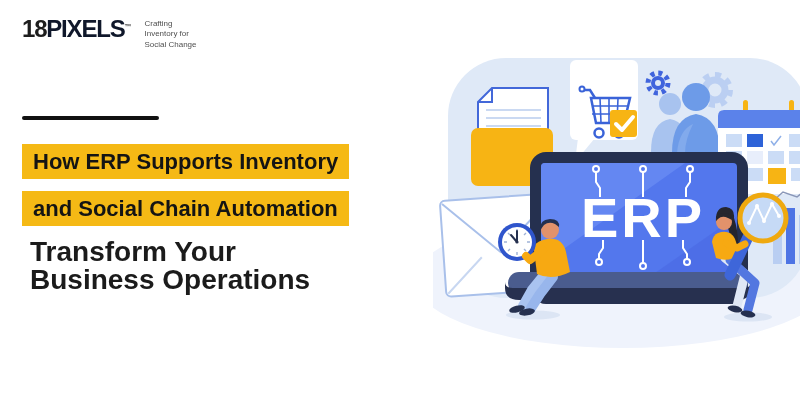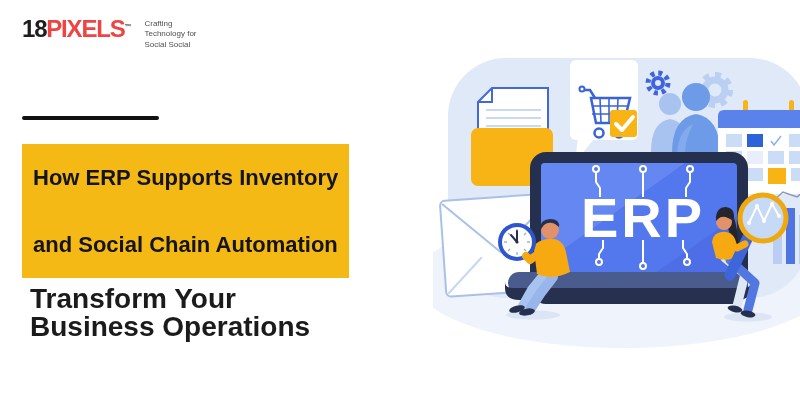--- a/index.html
+++ b/index.html
@@ -4,42 +4,42 @@
 <style>
   html,body{margin:0;padding:0;}
   .canvas{
     position:relative;width:800px;height:400px;background:#ffffff;
     font-family:"Liberation Sans",sans-serif;overflow:hidden;
   }
   
   .logo{position:absolute;left:22px;top:16px;display:flex;gap:13px;align-items:flex-start;}
   .logo-text{font-weight:bold;font-size:24px;letter-spacing:-1.2px;line-height:26px;white-space:nowrap;}
   .logo-num{color:#1d1d1d;margin-top:16px;}
-  .logo-pixels{color:#ef4444;}
+  .logo-pixels{color:#0f172a;}
   .tm{font-size:7px;color:#3a3a3a;vertical-align:top;letter-spacing:0;position:relative;top:-2px;}
   .tagline{font-size:8px;color:#4f4f4f;line-height:1.3;width:62px;margin-top:3px;}
   
   .rule{position:absolute;left:22px;top:116px;width:137px;height:4px;background:#111;border-radius:2px;}
   .headline{position:absolute;left:22px;top:144px;width:400px;}
-  .hl{display:table;background:#f5b915;padding:16px 11px;margin-bottom:0;}
+  .hl{display:table;background:#f5b915;padding:0 11px;margin-bottom:12px;}
   .hl-text{font-weight:bold;font-size:22px;line-height:35px;color:#141414;white-space:nowrap;}
   .subtitle{font-weight:bold;font-size:28px;line-height:28px;color:#1b1b1b;width:330px;margin-top:7px;padding-left:8px;}
   
   .illustration{position:absolute;left:433px;top:50px;width:385px;height:312px;}
   svg{display:block;}
   .erp-text{font-family:"Liberation Sans",sans-serif;font-weight:bold;font-size:56px;letter-spacing:3px;fill:#ffffff;}
 </style>
 </head>
 <body>
 
 <div class="canvas">
 
   <div class="logo">
     <div class="logo-text"><span class="logo-num">18</span><span class="logo-pixels">PIXELS</span><sup class="tm">™</sup></div>
-    <div class="tagline">Crafting Technology for Social Social</div>
+    <div class="tagline">Crafting Inventory for Social Change</div>
   </div>
 
   <div class="rule"></div>
 
   <div class="headline">
     <div class="hl">
         <span class="hl-text">How ERP Supports Inventory</span>
       </div>
     <div class="hl">
         <span class="hl-text">and Social Chain Automation</span>

